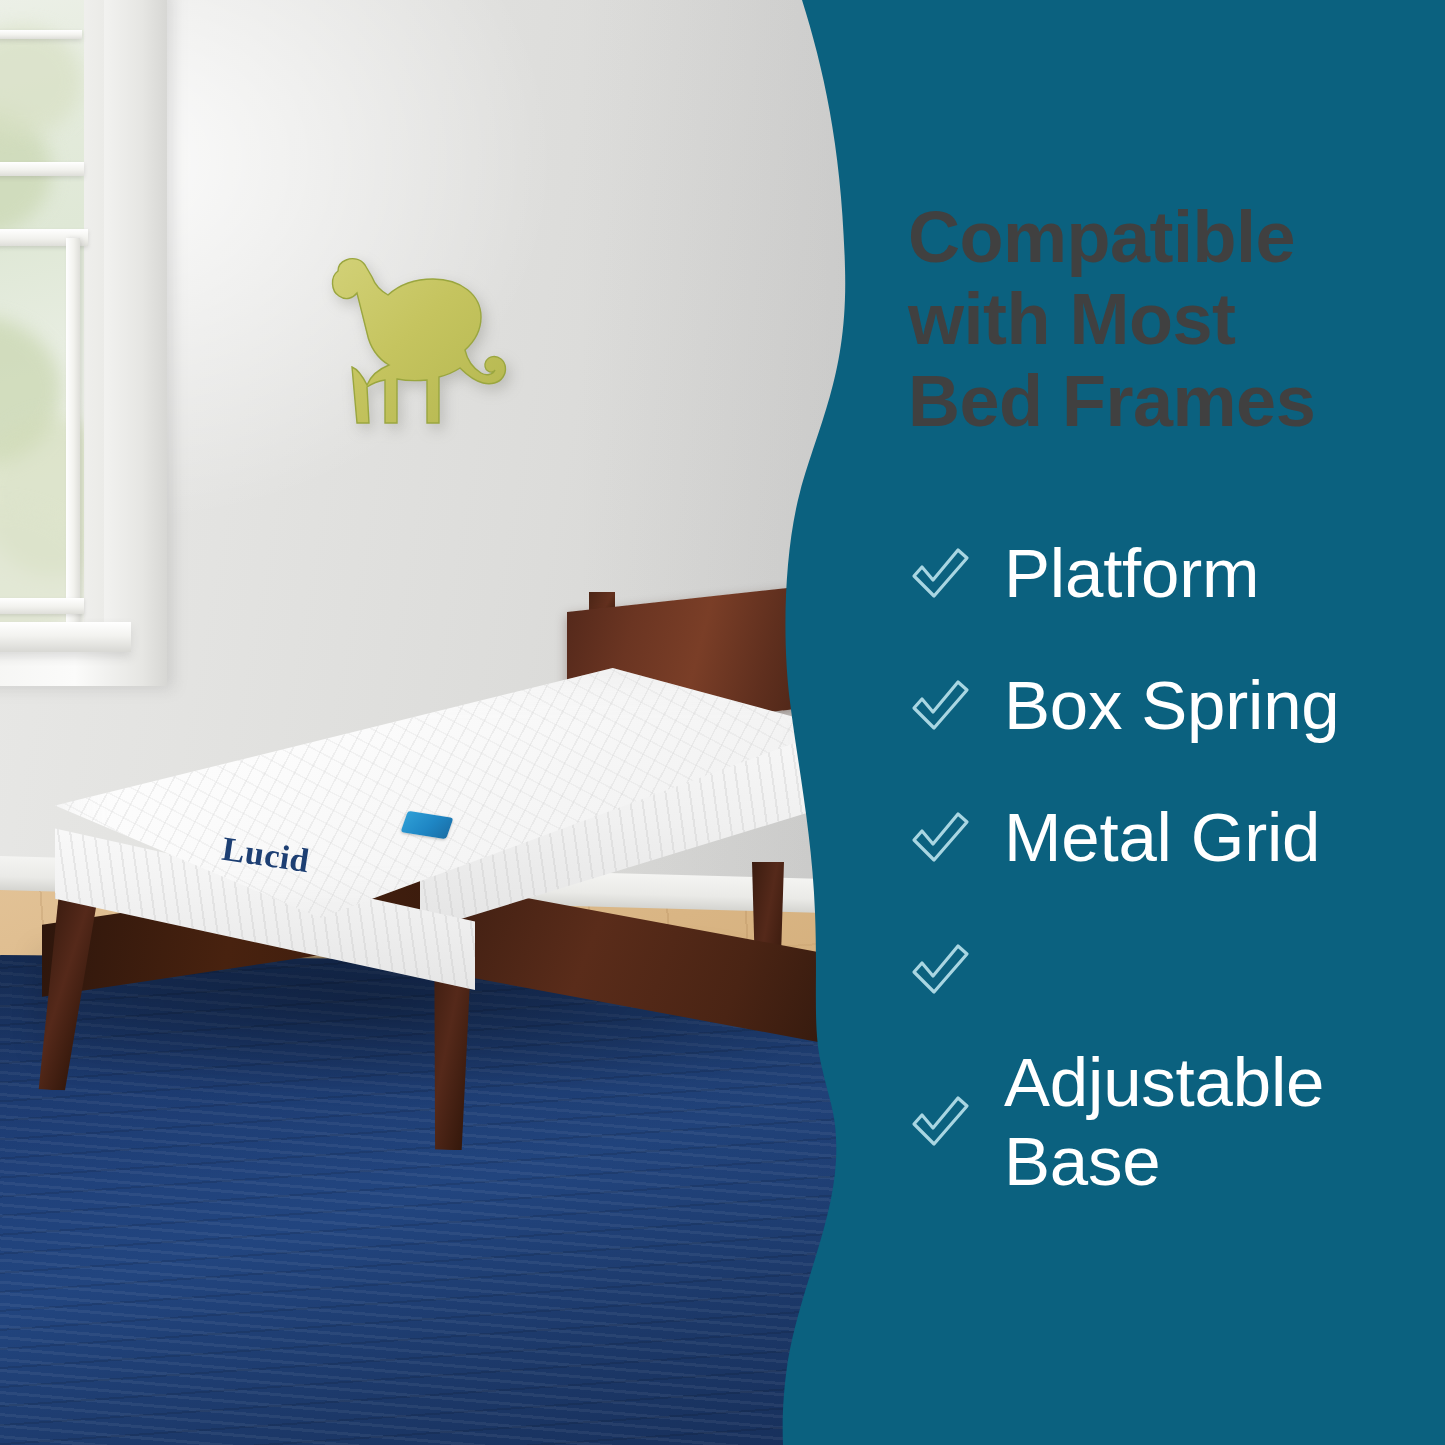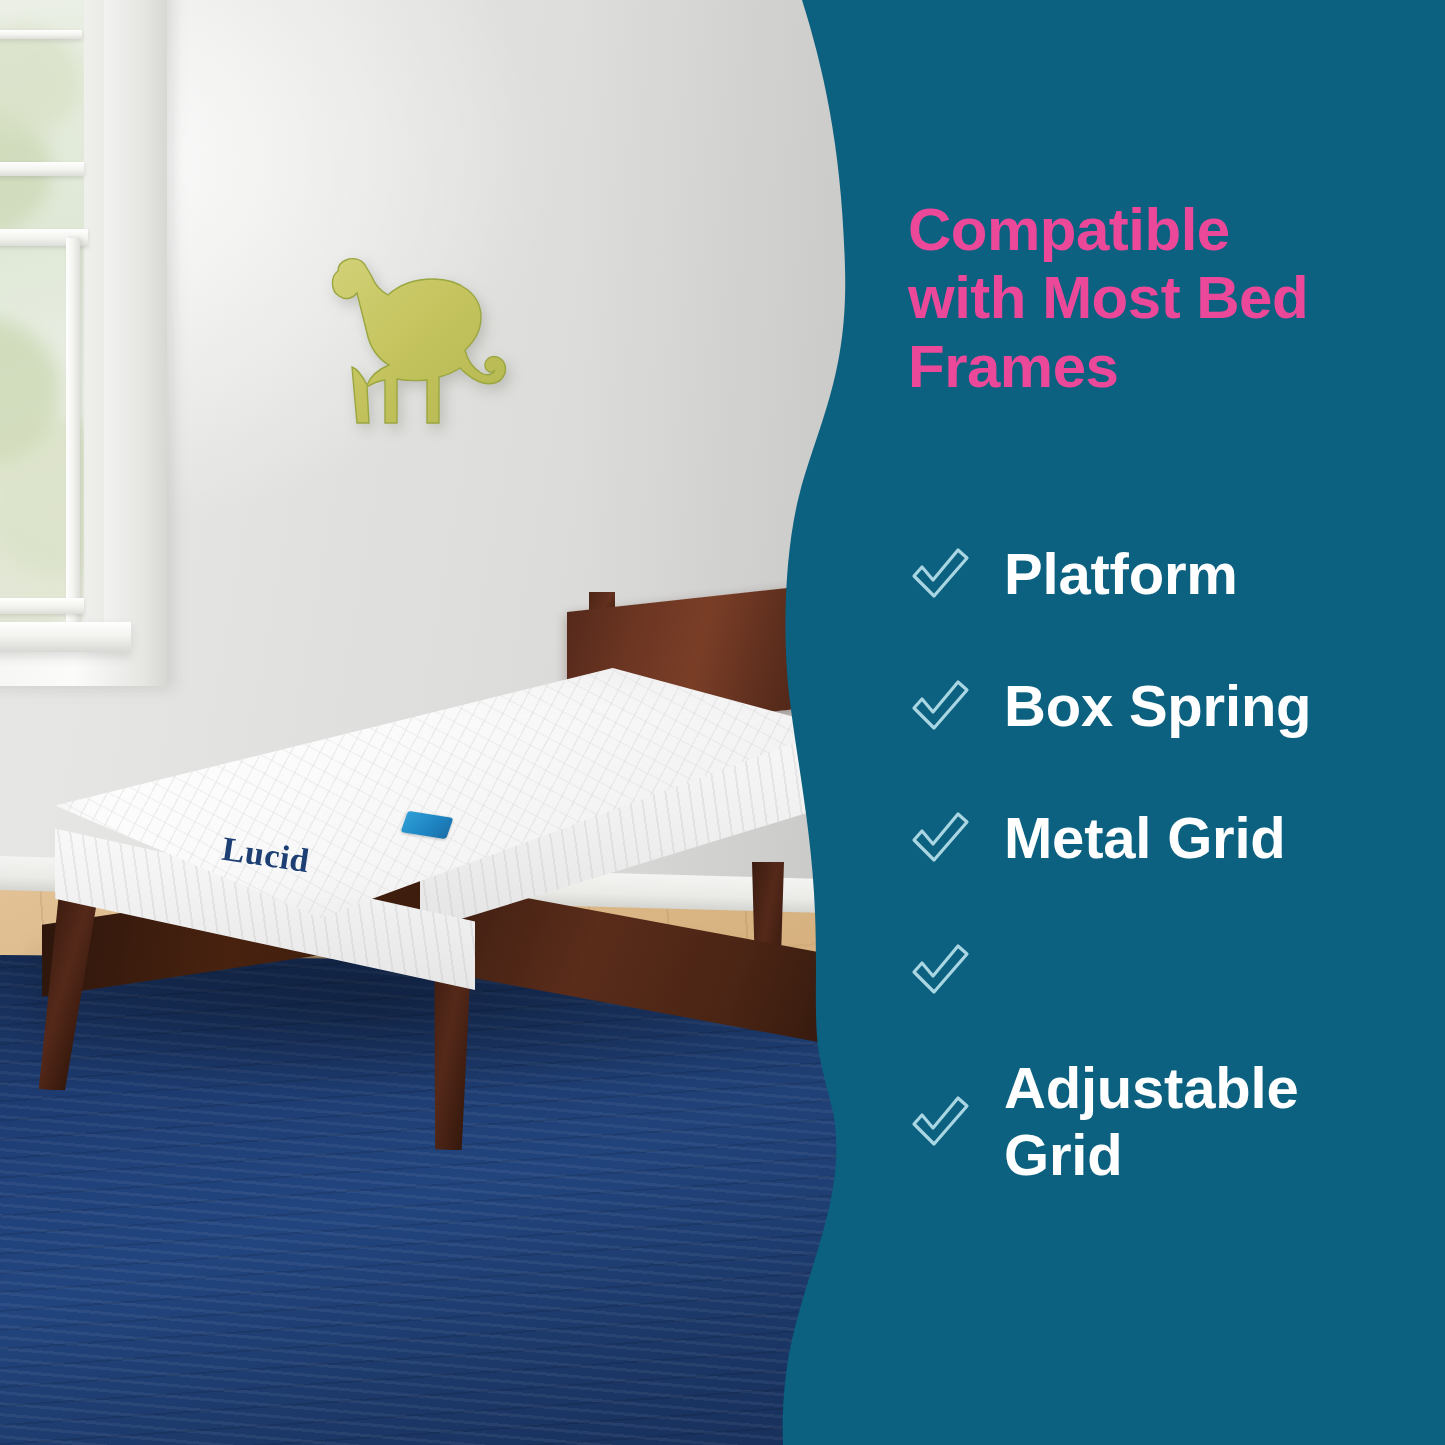--- a/index.html
+++ b/index.html
@@ -260,22 +260,22 @@
   }
   #panel-content {
     position: absolute;
     left: 908px; top: 0;
     width: 480px; height: 1445px;
   }
   .headline {
     position: absolute;
     left: 0; top: 196px;
     width: 440px;
-    color: #ec4899;
-    font-size: 60px;
+    color: #404040;
+    font-size: 72px;
     font-weight: bold;
     line-height: 1.14;
     letter-spacing: -0.5px;
   }
   .feature-list {
     position: absolute;
     left: 0; top: 508px;
     width: 470px;
   }
   .feature-row {
@@ -287,22 +287,22 @@
   .feature-row.tall { height: 172px; }
   .check-wrap {
     width: 96px;
     flex: 0 0 96px;
     display: flex;
     align-items: center;
     justify-content: flex-start;
   }
   .feature-label {
     color: #ffffff;
-    font-size: 58px;
-    font-weight: bold;
+    font-size: 69px;
+    font-weight: normal;
     line-height: 1.15;
     letter-spacing: -0.2px;
     white-space: pre-line;
   }
 </style>
 </head>
 <body>
 
 <div id="stage">
 
@@ -451,19 +451,19 @@
         </span>
       </div>
 
       <div class="feature-row tall">
         <span class="check-wrap">
           <svg width="64" height="58" viewBox="0 0 64 58" fill="none">
             <path d="M6,31 L14,22 L25,35 L50,5 L59,13 L26,51 Z" stroke="#A9D6E2" stroke-width="3.2" stroke-linejoin="round" fill="none"></path>
           </svg>
         </span>
         <span class="feature-label">Adjustable
-Grid</span>
+Base</span>
       </div>
 
     </div>
   </div>
 
 </div>
 
 </body></html>

